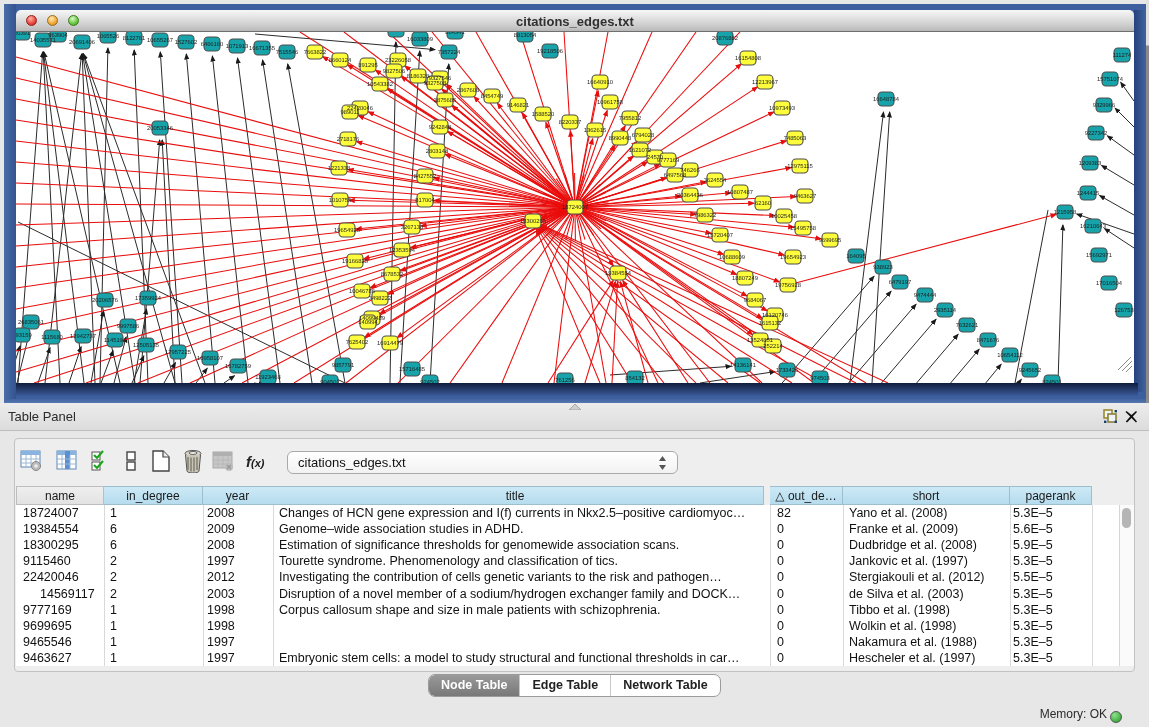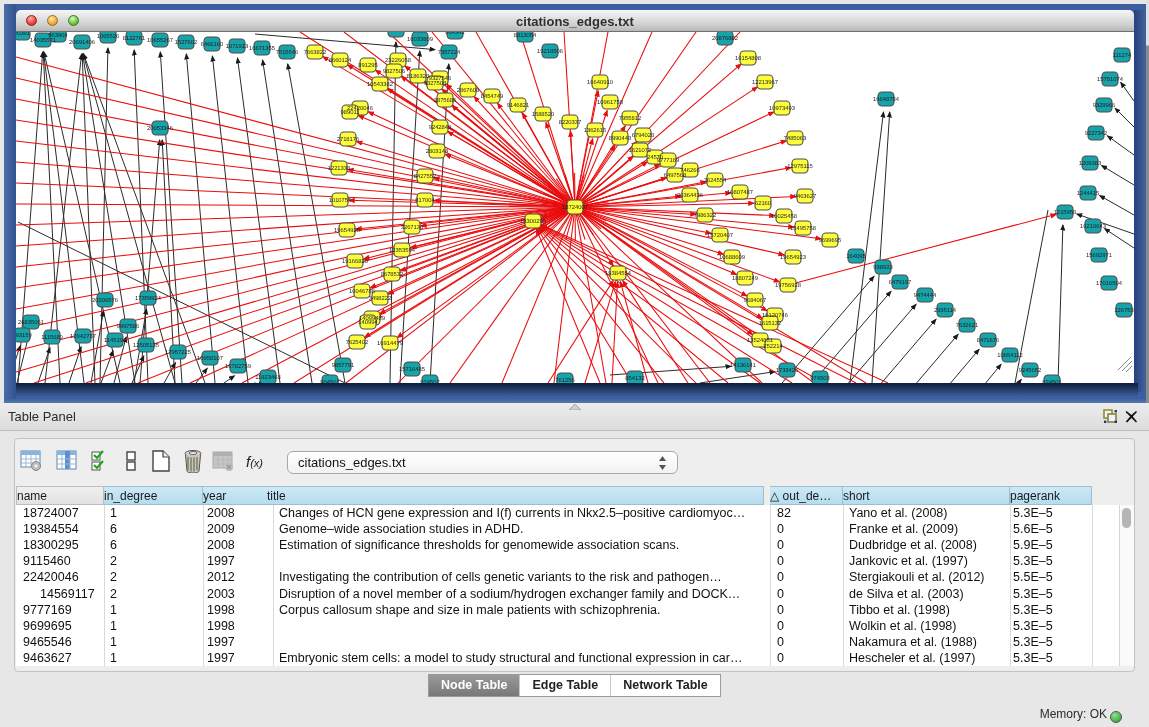--- a/index.html
+++ b/index.html
@@ -14,29 +14,29 @@
  background:linear-gradient(to bottom,#f7f7f7,#cfcfcf 70%,#b8b8b8);border-bottom:1px solid #6f6f6f;box-sizing:border-box}
 #titlebar .tl{position:absolute;top:5px;width:11px;height:11px;border-radius:50%;box-sizing:border-box}
 #title{position:absolute;left:0;right:0;top:4px;text-align:center;font-size:13px;font-weight:bold;color:#303030}
 #canvas{position:absolute;left:0;top:22px;width:1118px;height:351px;background:#fff;overflow:hidden}
 #tp{position:absolute;left:0;top:403px;width:1149px;height:324px;background:#e7e7e7}
 #tpbar{position:absolute;left:0;top:0;width:1149px;height:28px;background:linear-gradient(to bottom,#ececec,#dcdcdc);border-bottom:1px solid #bdbdbd;box-sizing:border-box}
 #tpbar .t{position:absolute;left:8px;top:6px;font-size:13px;color:#2b2b2b}
 #panel{position:absolute;left:14px;top:35px;width:1121px;height:234px;background:#eeeeee;border:1px solid #c2c2c2;border-radius:4px;box-sizing:border-box}
 .ticon{position:absolute;top:46px}
 #dropdown{position:absolute;left:287px;top:48px;width:391px;height:23px;background:linear-gradient(to bottom,#ffffff,#f2f2f2);border:1px solid #a9a9a9;border-radius:6px;box-sizing:border-box;font-size:13px;color:#111;line-height:21px;padding-left:10px}
-.hc{position:absolute;top:83px;height:19px;background:linear-gradient(to bottom,#cde9f6,#b5dcee);border:1px solid #9dbece;border-left:none;box-sizing:border-box;font-size:12px;color:#1a1a1a;text-align:left;line-height:18px}
+.hc{position:absolute;top:83px;height:19px;background:linear-gradient(to bottom,#cde9f6,#b5dcee);border:1px solid #9dbece;border-left:none;box-sizing:border-box;font-size:12px;color:#1a1a1a;text-align:center;line-height:18px}
 .hc.gray{background:linear-gradient(to bottom,#efefef,#e2e2e2);border-color:#bdbdbd;border-left:1px solid #bdbdbd}
 #tbody{position:absolute;left:16px;top:102px;width:1103px;height:161px;background:#fff;overflow:hidden}
 .row{position:absolute;left:0;width:1149px;height:16px;font-size:12.5px;color:#111;white-space:nowrap}
 .cell{position:absolute;top:0;overflow:hidden;white-space:nowrap;height:16px;line-height:15px}
 .colline{position:absolute;top:102px;height:161px;width:1px;background:#d9d9d9}
 #vscroll{position:absolute;left:1119px;top:102px;width:14px;height:161px;background:#fafafa;border-left:1px solid #d5d5d5}
 #vthumb{position:absolute;left:2px;top:3px;width:9px;height:20px;border-radius:5px;background:#b5b5b5}
-#tabs{position:absolute;left:428px;top:271px;height:21px;border:1px solid #9b9b9b;border-radius:0;background:#fff;display:flex;overflow:hidden}
+#tabs{position:absolute;left:428px;top:271px;height:21px;border:1px solid #9b9b9b;border-radius:7px;background:#fff;display:flex;overflow:hidden}
 #tabs .seg{font-size:12.5px;font-weight:bold;color:#222;line-height:20px;padding:0 12px;border-right:1px solid #c8c8c8}
 #tabs .seg.on{background:linear-gradient(to bottom,#9a9a9a,#787878);color:#fff}
 #mem{position:absolute;right:42px;bottom:6px;font-size:12px;color:#2b2b2b}
 #memdot{position:absolute;right:27px;bottom:4px;width:12px;height:12px;border-radius:50%;background:radial-gradient(circle at 35% 30%,#8fe08f,#1f9e1f);border:1px solid #555;box-sizing:border-box}
 </style></head><body>
 <div id="desk">
  <div class="shleft"></div>
     <div class="shright"></div>
     <div class="shbottom"></div>
     <div class="botlight"></div>
@@ -612,21 +612,21 @@
       <path d="M3.5,6 L5,22 a6,2 0 0 0 12,0 L18.5,6" fill="#c9c6b8" stroke="#555"></path>
       <path d="M6,8 v13 M9,8.5 v14 M12,8.5 v14 M15,8 v13" stroke="#7c7a6e" stroke-width="1.4" fill="none"></path>
     </svg>
  <svg class="ticon" width="22" height="24" style="left:212px" viewBox="0 0 22 24">
       <rect x="1" y="3" width="19" height="16" fill="#c7c7c7" stroke="#a8a8a8"></rect>
       <rect x="1" y="3" width="19" height="4" fill="#b0b0b0"></rect>
       <path d="M1,11 h19 M1,15 h19 M6,7 v12 M11,7 v12 M16,7 v12" stroke="#b8b8b8" stroke-width="1" fill="none"></path>
       <circle cx="17" cy="18" r="4" fill="#bdbdbd"></circle>
       <path d="M15,16 l4,4 M19,16 l-4,4" stroke="#999" stroke-width="1.4"></path>
     </svg>
- <div class="ticon" style="left:246px;top:50px;font-size:15px;font-style:italic;font-weight:normal;color:#222">f<span style="font-size:11px">(x)</span></div>
+ <div class="ticon" style="left:246px;top:50px;font-size:15px;font-style:italic;font-weight:bold;color:#222">f<span style="font-size:11px">(x)</span></div>
  <div id="dropdown">citations_edges.txt
    <svg width="9" height="14" viewBox="0 0 9 14" style="position:absolute;right:10px;top:4px">
     <path d="M4.5,0 L8,5 L1,5z" fill="#555"></path>
         <path d="M4.5,14 L8,9 L1,9z" fill="#555"></path>
    </svg>
  </div>
  <div class="hc gray" style="left:16px;width:88px">name</div>
     <div class="hc" style="left:104px;width:99px">in_degree</div>
     <div class="hc" style="left:203px;width:70px">year</div>
     <div class="hc" style="left:267px;width:497px">title</div>
@@ -658,20 +658,21 @@
         <div class="cell" style="left:191px;width:62px">2008</div>
         <div class="cell" style="left:263px;width:487px">Estimation of significance thresholds for genomewide association scans.</div>
         <div class="cell" style="left:761px;width:62px">0</div>
         <div class="cell" style="left:833px;width:157px">Dudbridge et al. (2008)</div>
         <div class="cell" style="left:997px;width:75px">5.9E–5</div>
       </div>
 <div class="row" style="top:49.3px">
         <div class="cell" style="left:7px;width:77px">9115460</div>
         <div class="cell" style="left:94px;width:89px">2</div>
         <div class="cell" style="left:191px;width:62px">1997</div>
+        <div class="cell" style="left:263px;width:487px">Tourette syndrome. Phenomenology and classification of tics.</div>
         <div class="cell" style="left:761px;width:62px">0</div>
         <div class="cell" style="left:833px;width:157px">Jankovic et al. (1997)</div>
         <div class="cell" style="left:997px;width:75px">5.3E–5</div>
       </div>
 <div class="row" style="top:65.4px">
         <div class="cell" style="left:7px;width:77px">22420046</div>
         <div class="cell" style="left:94px;width:89px">2</div>
         <div class="cell" style="left:191px;width:62px">2012</div>
         <div class="cell" style="left:263px;width:487px">Investigating the contribution of cells genetic variants to the risk and pathogen…</div>
         <div class="cell" style="left:761px;width:62px">0</div>
@@ -709,21 +710,21 @@
         <div class="cell" style="left:94px;width:89px">1</div>
         <div class="cell" style="left:191px;width:62px">1997</div>
         <div class="cell" style="left:761px;width:62px">0</div>
         <div class="cell" style="left:833px;width:157px">Nakamura et al. (1988)</div>
         <div class="cell" style="left:997px;width:75px">5.3E–5</div>
       </div>
 <div class="row" style="top:145.9px">
         <div class="cell" style="left:7px;width:77px">9463627</div>
         <div class="cell" style="left:94px;width:89px">1</div>
         <div class="cell" style="left:191px;width:62px">1997</div>
-        <div class="cell" style="left:263px;width:487px">Embryonic stem cells: a model to study structural and functional expression in car…</div>
+        <div class="cell" style="left:263px;width:487px">Embryonic stem cells: a model to study structural and functional thresholds in car…</div>
         <div class="cell" style="left:761px;width:62px">0</div>
         <div class="cell" style="left:833px;width:157px">Hescheler et al. (1997)</div>
         <div class="cell" style="left:997px;width:75px">5.3E–5</div>
       </div>
     </div>
  <div class="colline" style="left:104px"></div>
     <div class="colline" style="left:203px"></div>
     <div class="colline" style="left:273px"></div>
     <div class="colline" style="left:770px"></div>
     <div class="colline" style="left:843px"></div>

